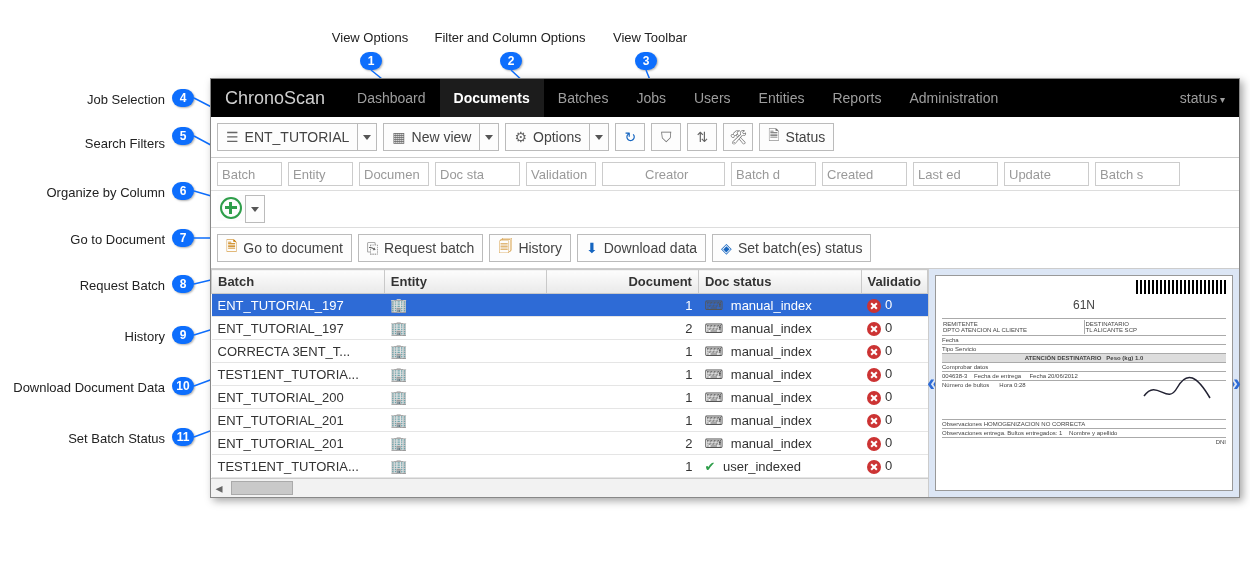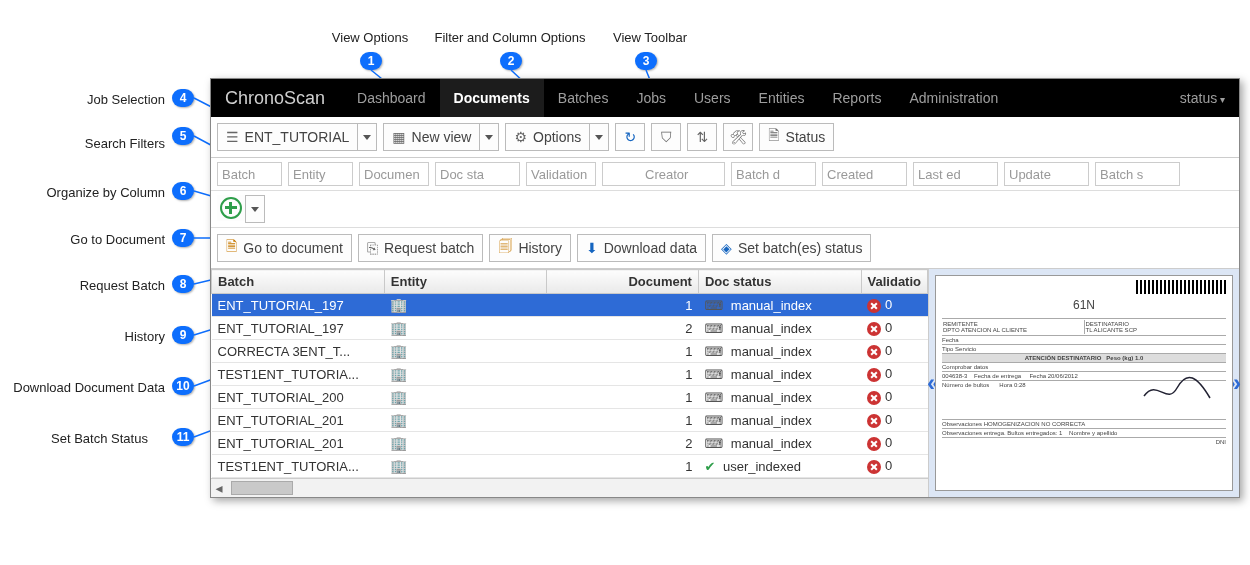--- a/index.html
+++ b/index.html
@@ -265,21 +265,21 @@
       <span>8</span>
     </div>
   <div class="co-label" style="left:0;top:329px;width:165px;"><span>History</span></div>
   <div class="bubble" style="left:172px;top:326px;">
       <span>9</span>
     </div>
   <div class="co-label" style="left:0;top:380px;width:165px;"><span>Download Document Data</span></div>
   <div class="bubble" style="left:172px;top:377px;">
       <span>10</span>
     </div>
-  <div class="co-label" style="left:17px;top:431px;width:165px;text-align:center;"><span>Set Batch Status</span></div>
+  <div class="co-label" style="left:0;top:431px;width:165px;"><span>Set Batch Status</span></div>
   <div class="bubble" style="left:172px;top:428px;">
       <span>11</span>
     </div>
 
   <svg class="lines" width="1250" height="565">
     <g stroke="#0d6efd" stroke-width="1.5" fill="none">
 
       <line x1="371" y1="70" x2="445" y2="130"></line>
       <line x1="511" y1="70" x2="575" y2="130"></line>
       <line x1="646" y1="70" x2="670" y2="130"></line>

